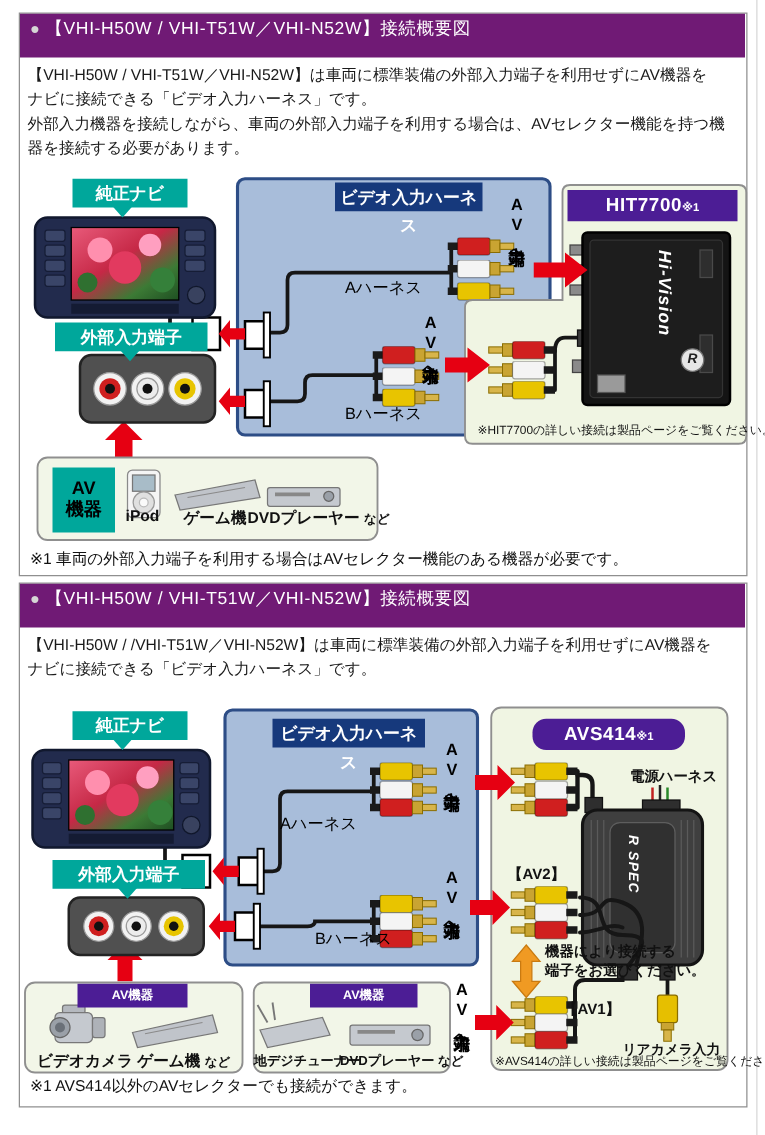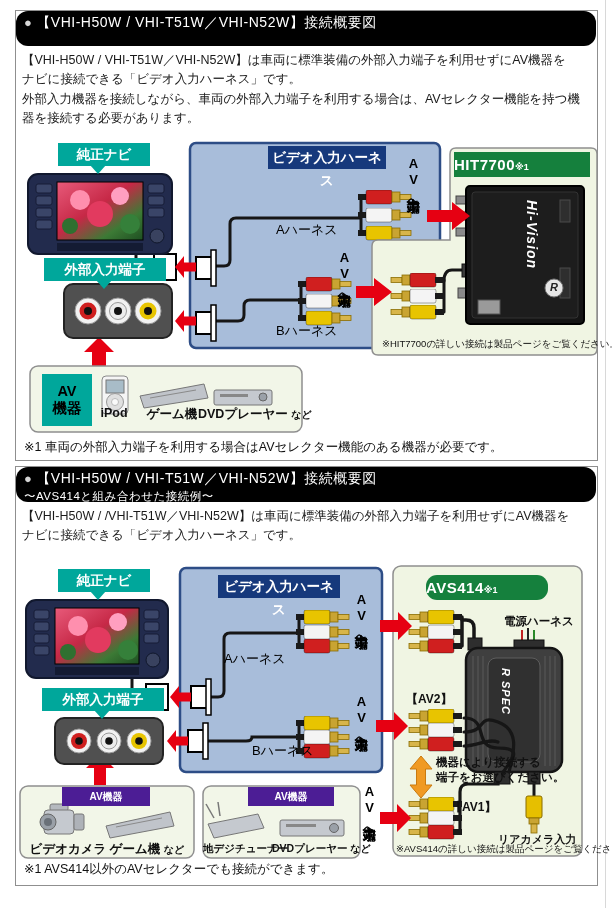--- a/index.html
+++ b/index.html
@@ -1,29 +1,29 @@
 <!DOCTYPE html>
 <html><head>
 <meta charset="utf-8">
 <style>
   html,body{margin:0;padding:0;background:#fff;}
   body{position:relative;width:612px;height:908px;font-family:"Liberation Sans","DejaVu Sans",sans-serif;color:#111;overflow:hidden;}
   .abs{position:absolute;}
   .panel{background:#fff;border:1px solid #8f8f8f;}
-  .hbar{background:#000000;color:#fff;padding:3px 8px 2px 8px;box-sizing:border-box;border-radius:12px;}
+  .hbar{background:#701a75;color:#fff;padding:3px 8px 2px 8px;box-sizing:border-box;}
   .htitle{font-size:14px;letter-spacing:.5px;white-space:nowrap;}
   .hbullet{color:#d6d6d6;font-size:13px;margin-right:4px;}
   .hsub{font-size:11.5px;margin-top:1px;letter-spacing:.5px;}
   .desc{font-size:12.5px;line-height:1.55;white-space:pre-line;color:#1a1a1a;}
   .tlab{background:#00a79b;color:#fff;font-weight:bold;font-size:13.5px;text-align:center;line-height:23px;height:23px;}
   .ptr{width:0;height:0;border-left:8px solid transparent;border-right:8px solid transparent;border-top:9px solid #00a79b;}
   .bluehdr{background:#16397c;color:#fff;font-weight:bold;font-size:13.5px;text-align:center;line-height:23px;height:23px;}
   .hlabel{font-size:13px;color:#000;}
   .vtx{writing-mode:vertical-rl;text-orientation:upright;font-weight:bold;font-size:13px;letter-spacing:1px;color:#000;line-height:1;}
-  .devlab{background:#15803d;color:#fff;height:25px;line-height:25px;font-weight:bold;}
+  .devlab{background:#4c1d95;color:#fff;text-align:center;height:25px;line-height:25px;font-weight:bold;}
   .devname{font-size:15px;letter-spacing:.5px;}
   .devref{font-size:9px;}
   .note{font-size:9.5px;color:#111;white-space:nowrap;}
   .foot{font-size:12.5px;color:#111;white-space:nowrap;}
   .avsq{background:#00a79b;color:#000000;font-weight:bold;font-size:14.5px;text-align:center;display:flex;flex-direction:column;justify-content:center;line-height:1.2;}
   .avstrip{background:#4c1d95;color:#fff;font-weight:bold;font-size:10px;text-align:center;line-height:19px;height:19px;}
   .ilab{font-weight:bold;font-size:12.5px;text-align:center;white-space:nowrap;}
   .ilab .sfx{font-size:10px;font-weight:bold;}
   .small-b{font-weight:bold;font-size:11.5px;white-space:pre-line;line-height:1.3;}
   .rot{transform:rotate(90deg);transform-origin:0 0;font-weight:bold;font-style:italic;letter-spacing:1px;white-space:nowrap;}
@@ -397,21 +397,20 @@
 <div class="abs ilab" style="left:198px;top:406px;width:104px;">
   <span>DVDプレーヤー</span>
   <span class="sfx">など</span>
 </div>
 <div class="abs foot" style="left:24px;top:439px;">※1 車両の外部入力端子を利用する場合はAVセレクター機能のある機器が必要です。</div>
 
 <div class="abs hbar" style="left:16px;top:467px;width:580px;height:35px;">
   <div class="htitle">
     <span class="hbullet">●</span><span>【VHI-H50W / VHI-T51W／VHI-N52W】接続概要図</span>
   </div>
-  <div class="hsub">〜AVS414と組み合わせた接続例〜</div>
 </div>
 <div class="abs desc" style="left:22px;top:507px;width:572px;">【VHI-H50W / /VHI-T51W／VHI-N52W】は車両に標準装備の外部入力端子を利用せずにAV機器を
 ナビに接続できる「ビデオ入力ハーネス」です。</div>
 
 <div class="abs tlab" style="left:58px;top:569px;width:92px;">純正ナビ</div>
 <div class="abs ptr" style="left:90px;top:591px;"></div>
 <div class="abs tlab" style="left:42px;top:688px;width:122px;">外部入力端子</div>
 <div class="abs ptr" style="left:94px;top:710px;"></div>
 
 <div class="abs bluehdr" style="left:218px;top:575px;width:122px;">ビデオ入力ハーネス</div>

